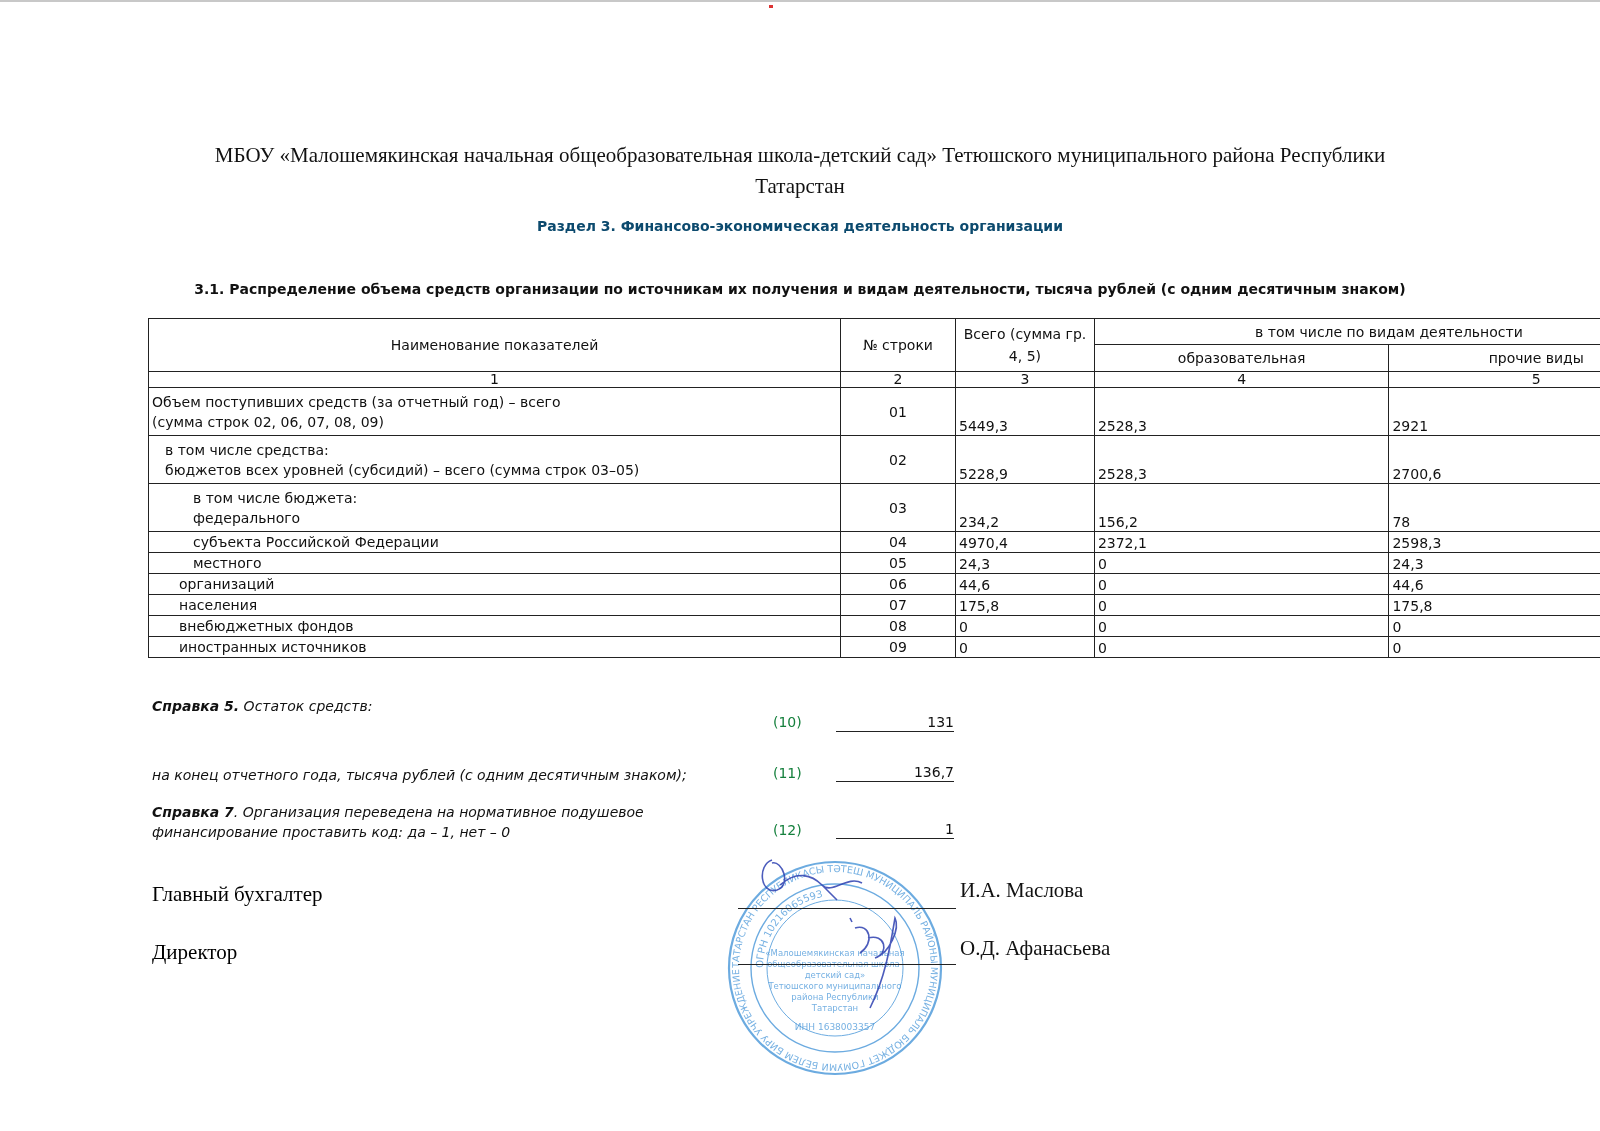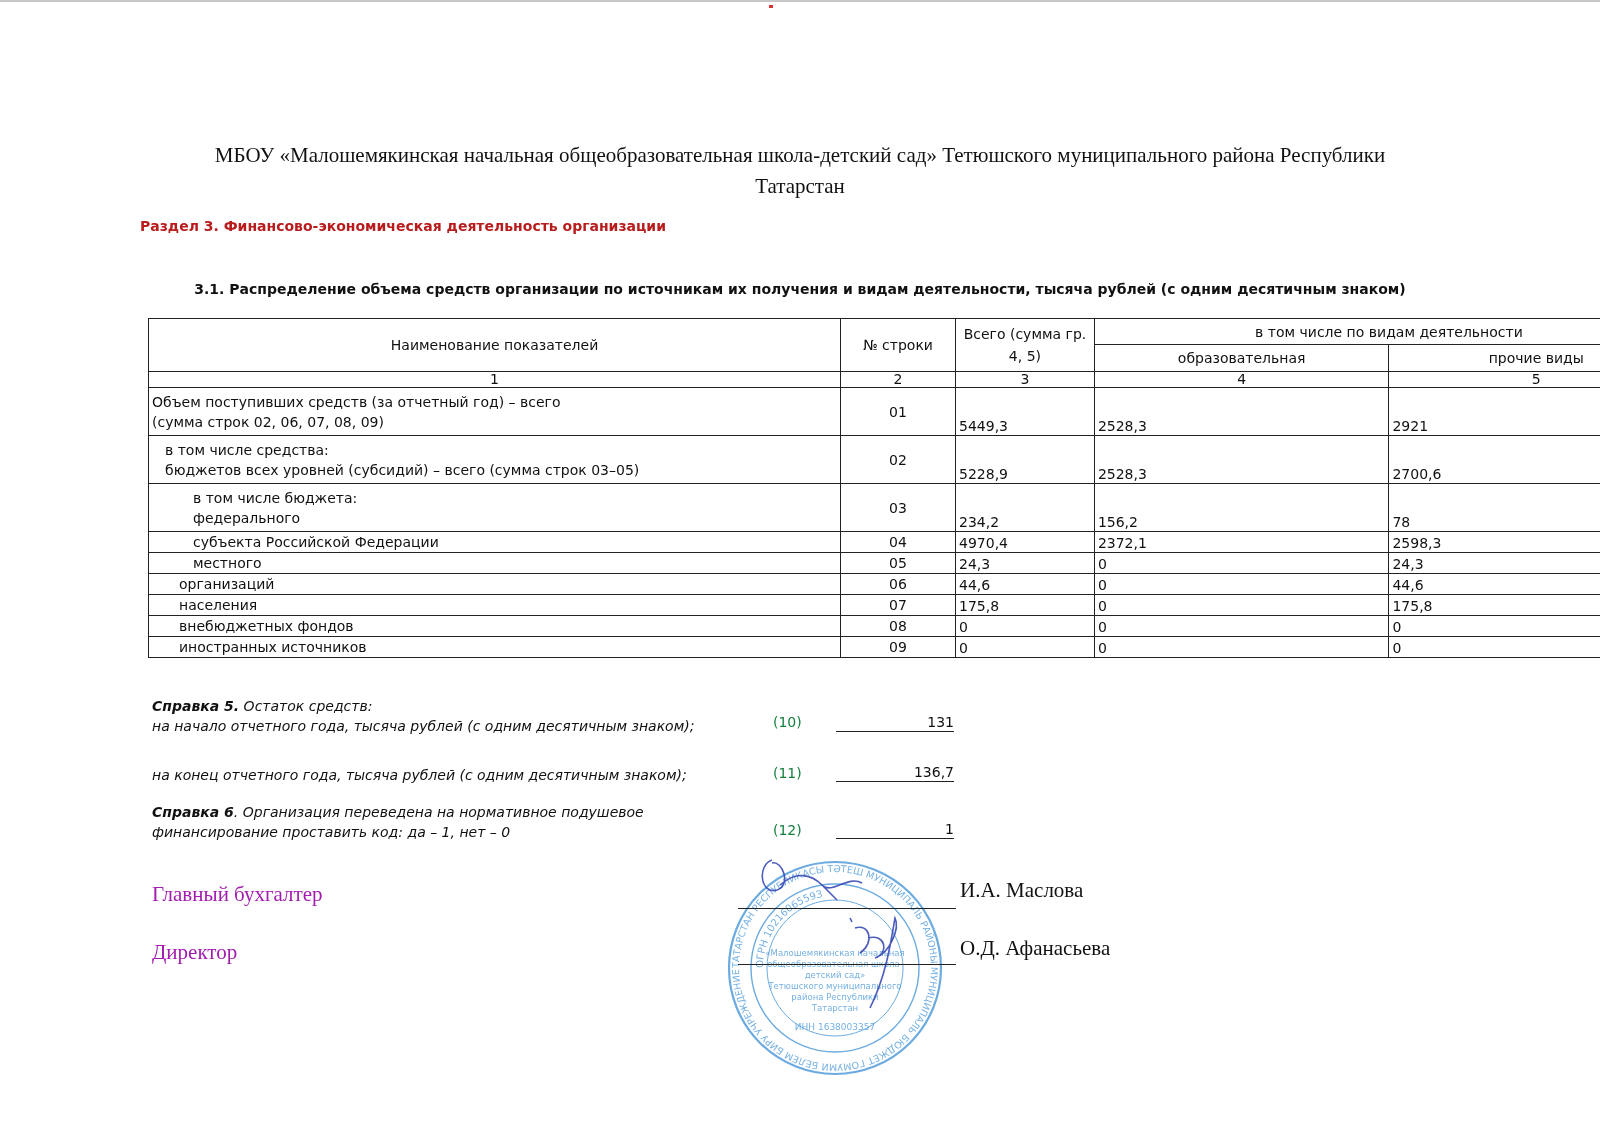--- a/index.html
+++ b/index.html
@@ -7,22 +7,22 @@
       width: 1600px; height: 1131px; background: #ffffff; position: relative; overflow: hidden;
       font-family: "DejaVu Sans", sans-serif; color: #1a1a1a;
     }
     .topline { position: absolute; left: 0; top: 0; width: 1600px; height: 2px; background: #c8c8c8; }
     .topline-dot { position: absolute; left: 769px; top: 5px; width: 4px; height: 3px; background: #d33; }
     .org-title {
       position: absolute; left: 140px; top: 140px; width: 1320px; text-align: center;
       font-family: "Liberation Serif", serif; font-size: 21px; line-height: 31px; color: #111;
     }
     .section-title {
-      position: absolute; left: 140px; top: 218px; width: 1320px; 
-      font-size: 14px; font-weight: bold; color: #b91c1c;
+      position: absolute; left: 140px; top: 218px; width: 1320px; text-align: center;
+      font-size: 14px; font-weight: bold; color: #0c4a6e;
     }
     .sub-title {
       position: absolute; left: 140px; top: 281px; width: 1320px; text-align: center;
       font-size: 14px; font-weight: bold; color: #111;
     }
     table.main {
       position: absolute; left: 148px; top: 318px; width: 1536px;
       border-collapse: collapse; font-size: 14px; table-layout: fixed;
     }
     table.main td, table.main th {
@@ -40,21 +40,21 @@
     .indent1 { padding-left: 16px !important; }
     .indent2 { padding-left: 44px !important; }
     .indent3 { padding-left: 30px !important; }
 
     .note-block { position: absolute; left: 152px; font-size: 14px; color: #111; line-height: 20px; font-style: italic; }
     .note-code { position: absolute; font-size: 14px; color: #15803d; }
     .note-val {
       position: absolute; width: 118px; text-align: right; font-size: 14px; color: #111;
       border-bottom: 1.6px solid #222; line-height: 18px;
     }
-    .sig-role { position: absolute; left: 152px; font-family: "Liberation Serif", serif; font-size: 21px; color: #a21caf; }
+    .sig-role { position: absolute; left: 152px; font-family: "Liberation Serif", serif; font-size: 21px; color: #000000; }
     .sig-line { position: absolute; left: 738px; width: 218px; height: 0; border-top: 1.8px solid #222; }
     .sig-name { position: absolute; left: 960px; font-family: "Liberation Serif", serif; font-size: 21px; color: #111; }
     .stamp { position: absolute; left: 725px; top: 858px; width: 220px; height: 220px; }
     .signature { position: absolute; }
   </style>
 </head>
 <body>
 
 <div class="topline"></div>
 <div class="topline-dot"></div>
@@ -164,31 +164,30 @@
     <td class="cell-code">09</td>
     <td class="cell-num">0</td>
     <td class="cell-num">0</td>
     <td class="cell-num">0</td>
   </tr>
 </tbody>
   </table>
 
 <div class="note-block" style="top:696px">
   <div><b>Справка 5.</b><span> Остаток средств:</span></div>
-  <div>на начало отчетного года, тысяча рублей (с одним десятичным знаком);</div>
 </div>
 <div class="note-code" style="left:773px; top:714px">(10)</div>
 <div class="note-val" style="left:836px; top:713px">131</div>
 
 <div class="note-block" style="top:765px">на конец  отчетного года, тысяча рублей (с одним десятичным знаком);</div>
 <div class="note-code" style="left:773px; top:765px">(11)</div>
 <div class="note-val" style="left:836px; top:763px">136,7</div>
 
 <div class="note-block" style="top:802px">
-  <div><b>Справка 6</b><span>. Организация переведена на нормативное подушевое</span></div>
+  <div><b>Справка 7</b><span>. Организация переведена на нормативное подушевое</span></div>
   <div>финансирование проставить код:  да – 1, нет – 0</div>
 </div>
 <div class="note-code" style="left:773px; top:822px">(12)</div>
 <div class="note-val" style="left:836px; top:820px">1</div>
 
 <svg class="stamp" viewBox="0 0 220 220">
   <defs>
     <path id="outerArc" d="M110,110 m-96,0 a96,96 0 1,1 192,0 a96,96 0 1,1 -192,0"></path>
     <path id="midArc" d="M110,110 m-72,0 a72,72 0 1,1 144,0"></path>
   </defs>

